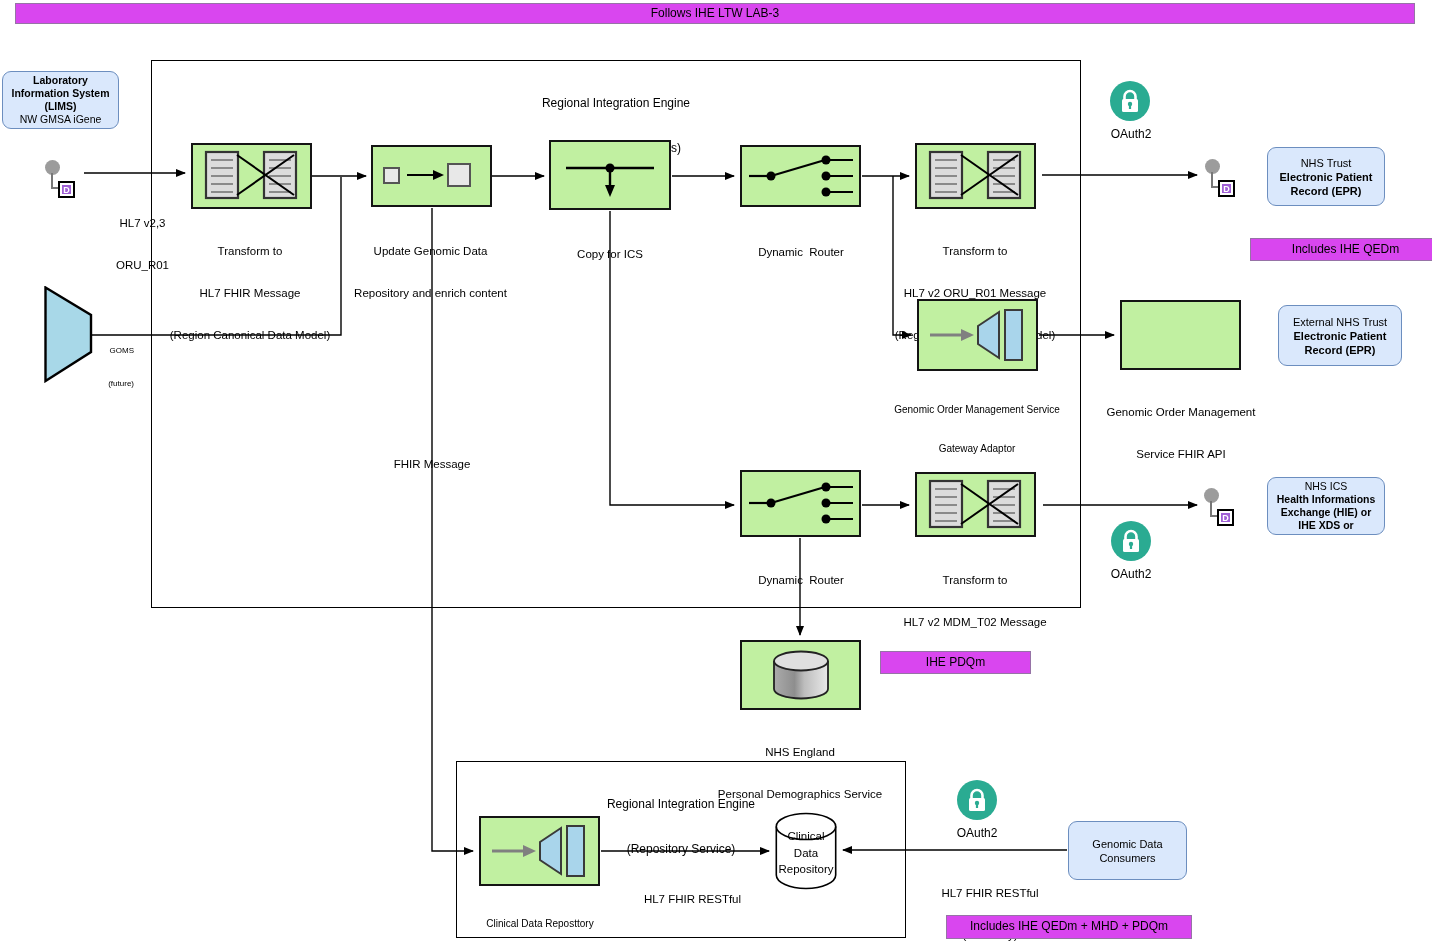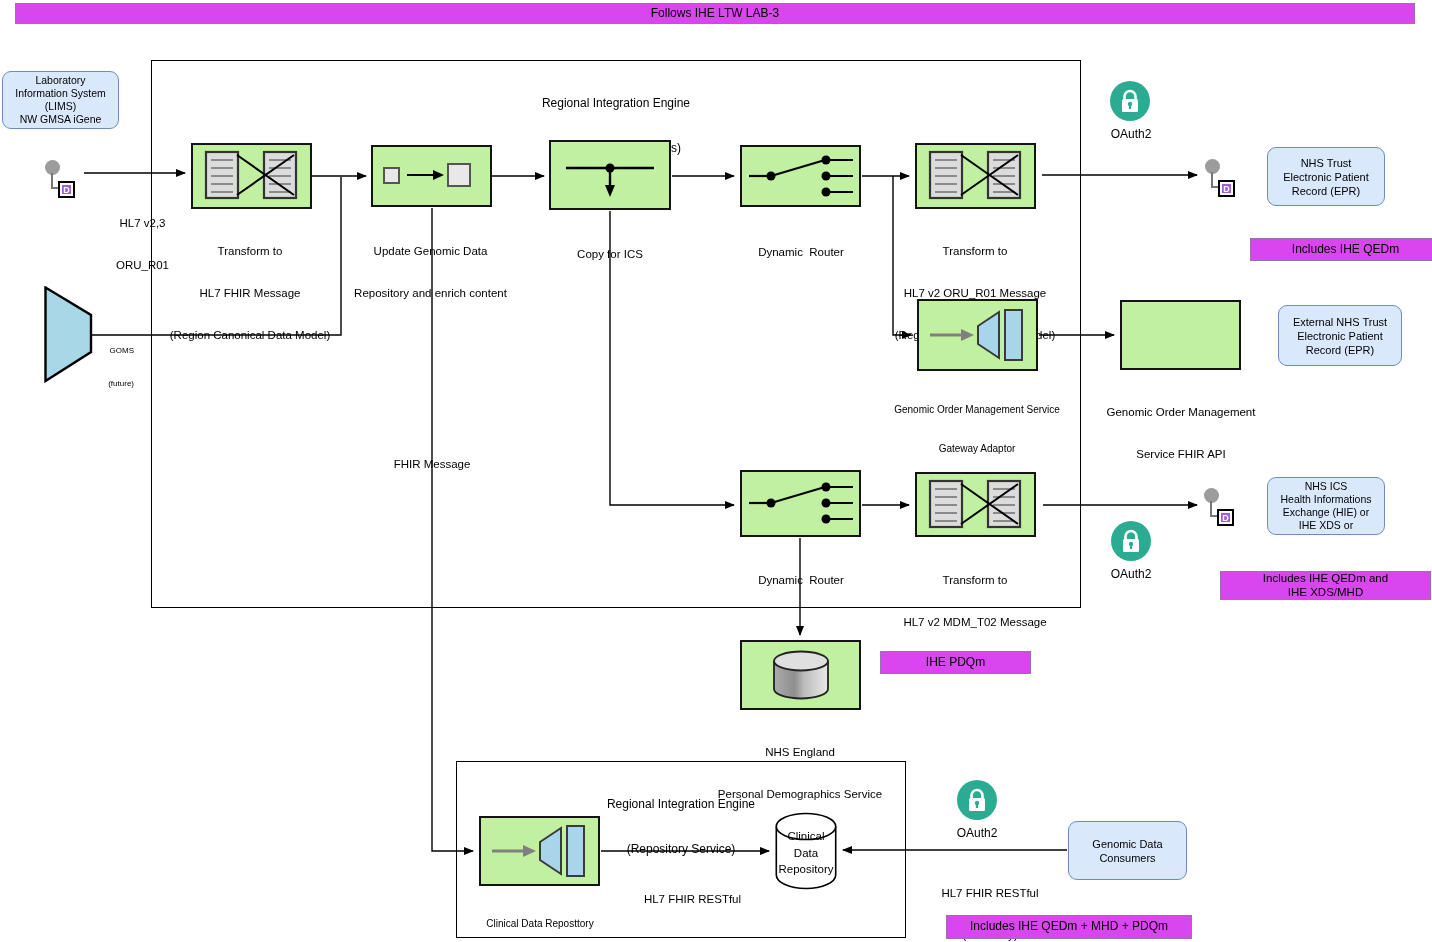--- a/index.html
+++ b/index.html
@@ -13,21 +13,21 @@
   .card{position:absolute;z-index:2;background:#DAE8FC;border:1px solid #6C8EBF;border-radius:9px;
         display:flex;flex-direction:column;align-items:center;justify-content:center;
         text-align:center;font-size:11px;line-height:14px;box-sizing:border-box;}
   .note{position:absolute;z-index:2;background:#d946ef;border:1px solid #9673A6;
         display:flex;flex-direction:column;align-items:center;justify-content:center;
         text-align:center;font-size:12px;line-height:13.5px;box-sizing:border-box;}
   .lbl{position:absolute;z-index:2;text-align:center;font-size:11.5px;line-height:14px;white-space:pre-wrap;}
   .lbl.t12{font-size:12px;line-height:15px;}
   .lbl.small{font-size:10px;line-height:13px;}
   .lbl.tiny{font-size:8px;line-height:11px;}
-  .b{font-weight:normal;}
+  .b{font-weight:bold;}
   .oauth-label{position:absolute;z-index:2;width:62px;text-align:center;font-size:12px;}
   .ep{position:absolute;z-index:2;width:34px;height:44px;}
   .ep .dot{position:absolute;left:0;top:0;width:15px;height:15px;border-radius:50%;background:#9C9C9C;}
   .ep .elbow{position:absolute;left:6px;top:13px;width:9px;height:14px;border-left:2px solid #777;border-bottom:2px solid #777;}
   .ep .dsq{position:absolute;left:13px;top:21px;width:17px;height:17px;background:#A05FD6;border:2px solid #000;
            box-shadow:inset 0 0 0 2px #fff;color:#fff;font-size:9px;font-weight:bold;
            display:flex;align-items:center;justify-content:center;box-sizing:border-box;}
   .cdr-text{position:absolute;z-index:3;text-align:center;font-size:11.5px;line-height:16.5px;}
   .goms-text{position:absolute;z-index:3;text-align:right;margin-left:44px;}
 </style>
@@ -283,24 +283,20 @@
     <div>HL7 v2 MDM_T02 Message</div>
     <div>or IHE XDS ITI</div>
   </div>
 
   <div class="card" style="left:1267px;top:477px;width:118px;height:58px;font-size:10.5px;line-height:13px;">
     <div>NHS ICS</div>
     <div class="b">Health Informations</div>
     <div class="b">Exchange (HIE) or</div>
     <div class="b">IHE XDS or</div>
   </div>
-  <div class="note" style="left:1220px;top:571px;width:211px;height:29px;font-size:11.5px;">
-    <div>Includes IHE QEDm and</div>
-    <div>IHE XDS/MHD</div>
-  </div>
 
   <div class="node eip" style="left:740px;top:640px;width:121px;height:70px;">
     <svg width="114" height="64" viewBox="0 0 114 64">
       <defs>
         <linearGradient id="pdsgrad" x1="0" y1="0" x2="1" y2="0">
           <stop offset="0" stop-color="#ABABAB"></stop>
             <stop offset="0.38" stop-color="#8E8E8E"></stop>
           <stop offset="0.56" stop-color="#BDBDBD"></stop>
             <stop offset="1" stop-color="#E9E9E9"></stop>
         </linearGradient>

